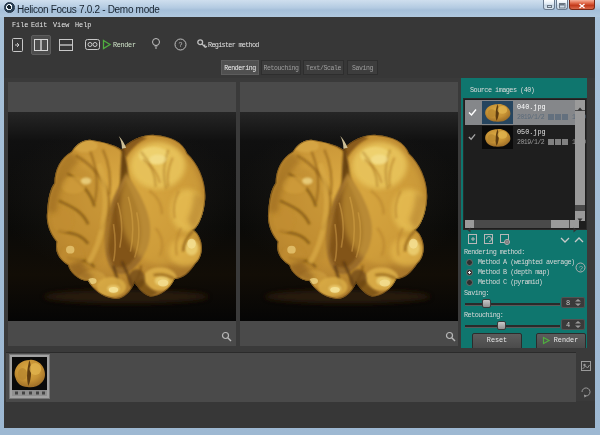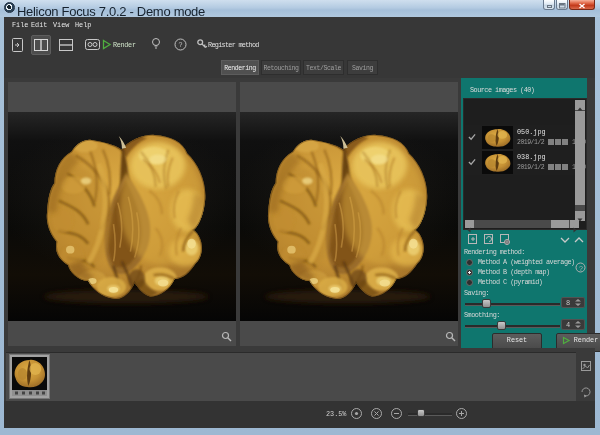--- a/index.html
+++ b/index.html
@@ -3,21 +3,21 @@
 <style>
   html,body{margin:0;padding:0;}
   body{width:600px;height:435px;position:relative;overflow:hidden;
        font-family:"Liberation Sans",sans-serif;
        background:linear-gradient(180deg,#a9c3da 0%,#9db8d2 100%);}
   .abs{position:absolute;}
   
   #frame{position:absolute;left:0;top:0;width:600px;height:435px;}
   #titlebar{position:absolute;left:0;top:0;width:600px;height:17px;
     background:linear-gradient(180deg,#cfdfee 0%,#b4cbe2 45%,#a5bfd9 60%,#b0c8de 100%);}
-  #titletext{position:absolute;left:17px;top:4px;font-size:13px;color:#16222e;letter-spacing:-0.3px;}
+  #titletext{position:absolute;left:17px;top:4px;font-size:10px;color:#16222e;letter-spacing:-0.3px;}
   #appicon{position:absolute;left:4px;top:2px;width:11px;height:11px;border-radius:50%;
     background:radial-gradient(circle at 46% 46%, #16242e 0 28%, #ecf2f6 30% 44%, #2a4258 46% 75%, #0e1c2a 100%);
     border:1px solid #223142;box-sizing:border-box;}
   .winbtn{position:absolute;top:0;height:10px;box-sizing:border-box;
     border:1px solid #6a7a8e;border-top:none;border-radius:0 0 3px 3px;
     background:linear-gradient(180deg,#fdfeff 0%,#e3ecf5 40%,#c7d6e4 60%,#dde8f2 100%);}
   #btnmin{left:543px;width:12px;}
   #btnmax{left:556px;width:12px;}
   #btnclose{left:569px;width:26px;
     background:linear-gradient(180deg,#f5b09a 0%,#e06848 35%,#c23a1c 60%,#d9694a 100%);
@@ -61,21 +61,21 @@
   .litem .th{position:absolute;left:17px;top:1px;width:31px;height:23px;background:#0a0a0a;}
   
   .sb{position:absolute;background:#9a9a9a;}
   
   .radio{position:absolute;width:7px;height:7px;border-radius:50%;background:#2e2e2e;border:1px solid #6a6a6a;box-sizing:border-box;}
   .slabel{position:absolute;font-size:6.8px;color:#d8d8d8;font-family:"Liberation Mono",monospace;letter-spacing:-0.5px;white-space:nowrap;}
   .spin{position:absolute;width:24px;height:11px;background:#3a3a3a;border:1px solid #525252;box-sizing:border-box;border-radius:2px;}
   .track{position:absolute;height:2px;background:#2a2a2a;border-bottom:1px solid #5a5a5a;}
   .handle{position:absolute;width:9px;height:9px;background:linear-gradient(180deg,#c8c8c8,#909090);border:1px solid #3a3a3a;border-radius:2px;box-sizing:border-box;}
   .btn{position:absolute;height:19px;background:linear-gradient(180deg,#5c5c5c,#474747);border:1px solid #2c2c2c;box-sizing:border-box;border-radius:2px;
-    font-size:6.8px;font-family:"Liberation Mono",monospace;color:#e8e8e8;text-align:center;line-height:12px;margin-left:20px;}
+    font-size:6.8px;font-family:"Liberation Mono",monospace;color:#e8e8e8;text-align:center;line-height:12px;}
   
   #filmouter{position:absolute;left:4px;top:348px;width:591px;height:53px;background:#3a3a3a;}
   #film{position:absolute;left:2px;top:4px;width:570px;height:49px;background:#4a4a4a;border-top:1px solid #2b2b2b;}
   #fthumb{position:absolute;left:5px;top:6px;width:41px;height:45px;background:#a2a2a2;border:1px solid #777;box-sizing:border-box;}
   #fthumb .ph{position:absolute;left:2px;top:2px;width:35px;height:33px;background:#0a0a0a;}
   #fthumb .bar{position:absolute;left:2px;bottom:2px;width:35px;height:6px;background:#8f8f8f;font-size:5px;color:#333;line-height:6px;letter-spacing:1px;text-align:center;}
   
   #statusbar{position:absolute;left:4px;top:401px;width:591px;height:27px;background:#333333;}
   #zoomtext{position:absolute;left:322px;top:9px;font-size:6.8px;color:#d0d0d0;font-family:"Liberation Mono",monospace;}
 </style></head>
@@ -166,38 +166,38 @@
         </svg></div>
     <svg class="mag" style="right:2px" viewBox="0 0 11 11">
         <circle cx="4.5" cy="4.5" r="3" fill="none" stroke="#b8b8b8" stroke-width="1.2"></circle>
         <line x1="7" y1="7" x2="10" y2="10" stroke="#b8b8b8" stroke-width="1.4"></line>
       </svg>
   </div>
 
   <div id="sidebar">
     <div id="srclabel">Source images (40)</div>
     <div id="listbox">
+      <div class="litem" style="top:1px;background:#85878a">
+        <svg class="chk" width="9" height="9" viewBox="0 0 9 9">
+            <path d="M1 4.5 L3.5 7 L8 1.5" stroke="#ffffff" stroke-width="1.4" fill="none"></path>
+          </svg>
+        <span class="th" style="background:#26455f"><svg width="31" height="23" viewBox="1 -2 32 36" preserveAspectRatio="none">
+              <use href="#walnutmini"></use>
+            </svg></span>
+        <span class="fn" style="color:#fff">040.jpg</span>
+        <span class="dt" style="color:#5a6a7a">2019/1/2 <span class="cjk"></span><span class="cjk"></span><span class="cjk"></span> 11:0</span>
+      </div>
       <div class="litem" style="top:26px">
         <svg class="chk" width="8" height="8" viewBox="0 0 9 9">
             <path d="M1 4.5 L3.5 7 L8 1.5" stroke="#a8a8a8" stroke-width="1.4" fill="none"></path>
           </svg>
         <span class="th"><svg width="31" height="23" viewBox="1 -2 32 36" preserveAspectRatio="none">
               <use href="#walnutmini"></use>
             </svg></span>
         <span class="fn">050.jpg</span>
-          <span class="dt">2019/1/2 <span class="cjk"></span><span class="cjk"></span><span class="cjk"></span> 11:0</span>
-      </div>
-      <div class="litem" style="top:51px">
-        <svg class="chk" width="8" height="8" viewBox="0 0 9 9">
-            <path d="M1 4.5 L3.5 7 L8 1.5" stroke="#a8a8a8" stroke-width="1.4" fill="none"></path>
-          </svg>
-        <span class="th"><svg width="31" height="23" viewBox="1 -2 32 36" preserveAspectRatio="none">
-              <use href="#walnutmini"></use>
-            </svg></span>
-        <span class="fn">038.jpg</span>
           <span class="dt">2019/1/2 <span class="cjk"></span><span class="cjk"></span><span class="cjk"></span> 11:0</span>
       </div>
 
       <div style="position:absolute;right:1px;top:1px;width:10px;height:121px;background:#4a4a4a">
         <div class="sb" style="left:0;top:0;width:10px;height:10px"><svg width="10" height="10">
               <path d="M2.5 6.5 L5 3.5 L7.5 6.5 Z" fill="#333"></path>
             </svg></div>
         <div class="sb" style="left:0;top:11px;width:10px;height:94px"></div>
         <div class="sb" style="left:0;bottom:0;width:10px;height:10px"><svg width="10" height="10">
               <path d="M2.5 3.5 L5 6.5 L7.5 3.5 Z" fill="#333"></path>
@@ -250,21 +250,21 @@
     <div class="slabel" style="left:3px;top:211px">Saving:</div>
     <div class="track" style="left:4px;top:225px;width:95px"></div>
     <div class="handle" style="left:21px;top:221px"></div>
     <div class="spin" style="left:100px;top:219px">
         <span style="position:absolute;left:4px;top:1px;font-size:7px;color:#c8c8c8;font-family:'Liberation Mono',monospace">8</span>
       <svg style="position:absolute;right:1px;top:0px" width="10" height="9">
           <path d="M2 3.5 l3 -2.5 l3 2.5 Z M2 5.5 l3 2.5 l3 -2.5 Z" fill="#9a9a9a"></path>
         </svg>
       </div>
 
-    <div class="slabel" style="left:3px;top:233px">Smoothing:</div>
+    <div class="slabel" style="left:3px;top:233px">Retouching:</div>
     <div class="track" style="left:4px;top:247px;width:95px"></div>
     <div class="handle" style="left:36px;top:243px"></div>
     <div class="spin" style="left:100px;top:241px">
         <span style="position:absolute;left:4px;top:1px;font-size:7px;color:#c8c8c8;font-family:'Liberation Mono',monospace">4</span>
       <svg style="position:absolute;right:1px;top:0px" width="10" height="9">
           <path d="M2 3.5 l3 -2.5 l3 2.5 Z M2 5.5 l3 2.5 l3 -2.5 Z" fill="#9a9a9a"></path>
         </svg>
       </div>
 
     <div class="btn" style="left:11px;top:255px;width:50px">Reset</div>
@@ -292,41 +292,20 @@
     <svg class="abs" style="left:576px;top:12px" width="12" height="12">
         <rect x="1.5" y="1.5" width="9" height="9" fill="none" stroke="#9a9a9a"></rect>
         <circle cx="4.5" cy="5" r="1.2" fill="#9a9a9a"></circle>
         <path d="M2.5 9 l3 -3 l2 2 l2 -3" stroke="#9a9a9a" fill="none"></path>
       </svg>
     <svg class="abs" style="left:576px;top:38px" width="12" height="12">
         <path d="M2 6 a4 4 0 1 1 2 3.4 M4 9 l2 1 l-2 1" stroke="#9a9a9a" fill="none"></path>
       </svg>
   </div>
 
-  <div id="statusbar">
-    <div id="zoomtext">23.5%</div>
-    <svg class="abs" style="left:347px;top:7px" width="12" height="12">
-        <circle cx="5.5" cy="5.5" r="5" fill="none" stroke="#a8a8a8"></circle>
-        <circle cx="5.5" cy="5.5" r="1.6" fill="#a8a8a8"></circle>
-      </svg>
-    <svg class="abs" style="left:367px;top:7px" width="12" height="12">
-        <circle cx="5.5" cy="5.5" r="5" fill="none" stroke="#a8a8a8"></circle>
-        <path d="M3.5 3.5 L7.5 7.5 M7.5 3.5 L3.5 7.5" stroke="#a8a8a8"></path>
-      </svg>
-    <svg class="abs" style="left:387px;top:7px" width="12" height="12">
-        <circle cx="5.5" cy="5.5" r="5" fill="none" stroke="#a8a8a8"></circle>
-        <path d="M3 5.5 H8" stroke="#a8a8a8"></path>
-      </svg>
-    <div class="track" style="left:404px;top:12px;width:44px"></div>
-    <div class="handle" style="left:413px;top:8px;width:8px;height:8px"></div>
-    <svg class="abs" style="left:452px;top:7px" width="12" height="12">
-        <circle cx="5.5" cy="5.5" r="5" fill="none" stroke="#a8a8a8"></circle>
-        <path d="M3 5.5 H8 M5.5 3 V8" stroke="#a8a8a8"></path>
-      </svg>
-  </div>
 </div>
 
 <svg width="0" height="0" style="position:absolute">
   <defs>
     <radialGradient id="nutg" cx="45%" cy="36%" r="82%">
       <stop offset="0%" stop-color="#dcab44"></stop>
       <stop offset="48%" stop-color="#c59134"></stop>
       <stop offset="82%" stop-color="#9a6a26"></stop>
       <stop offset="100%" stop-color="#744b14"></stop>
     </radialGradient>

